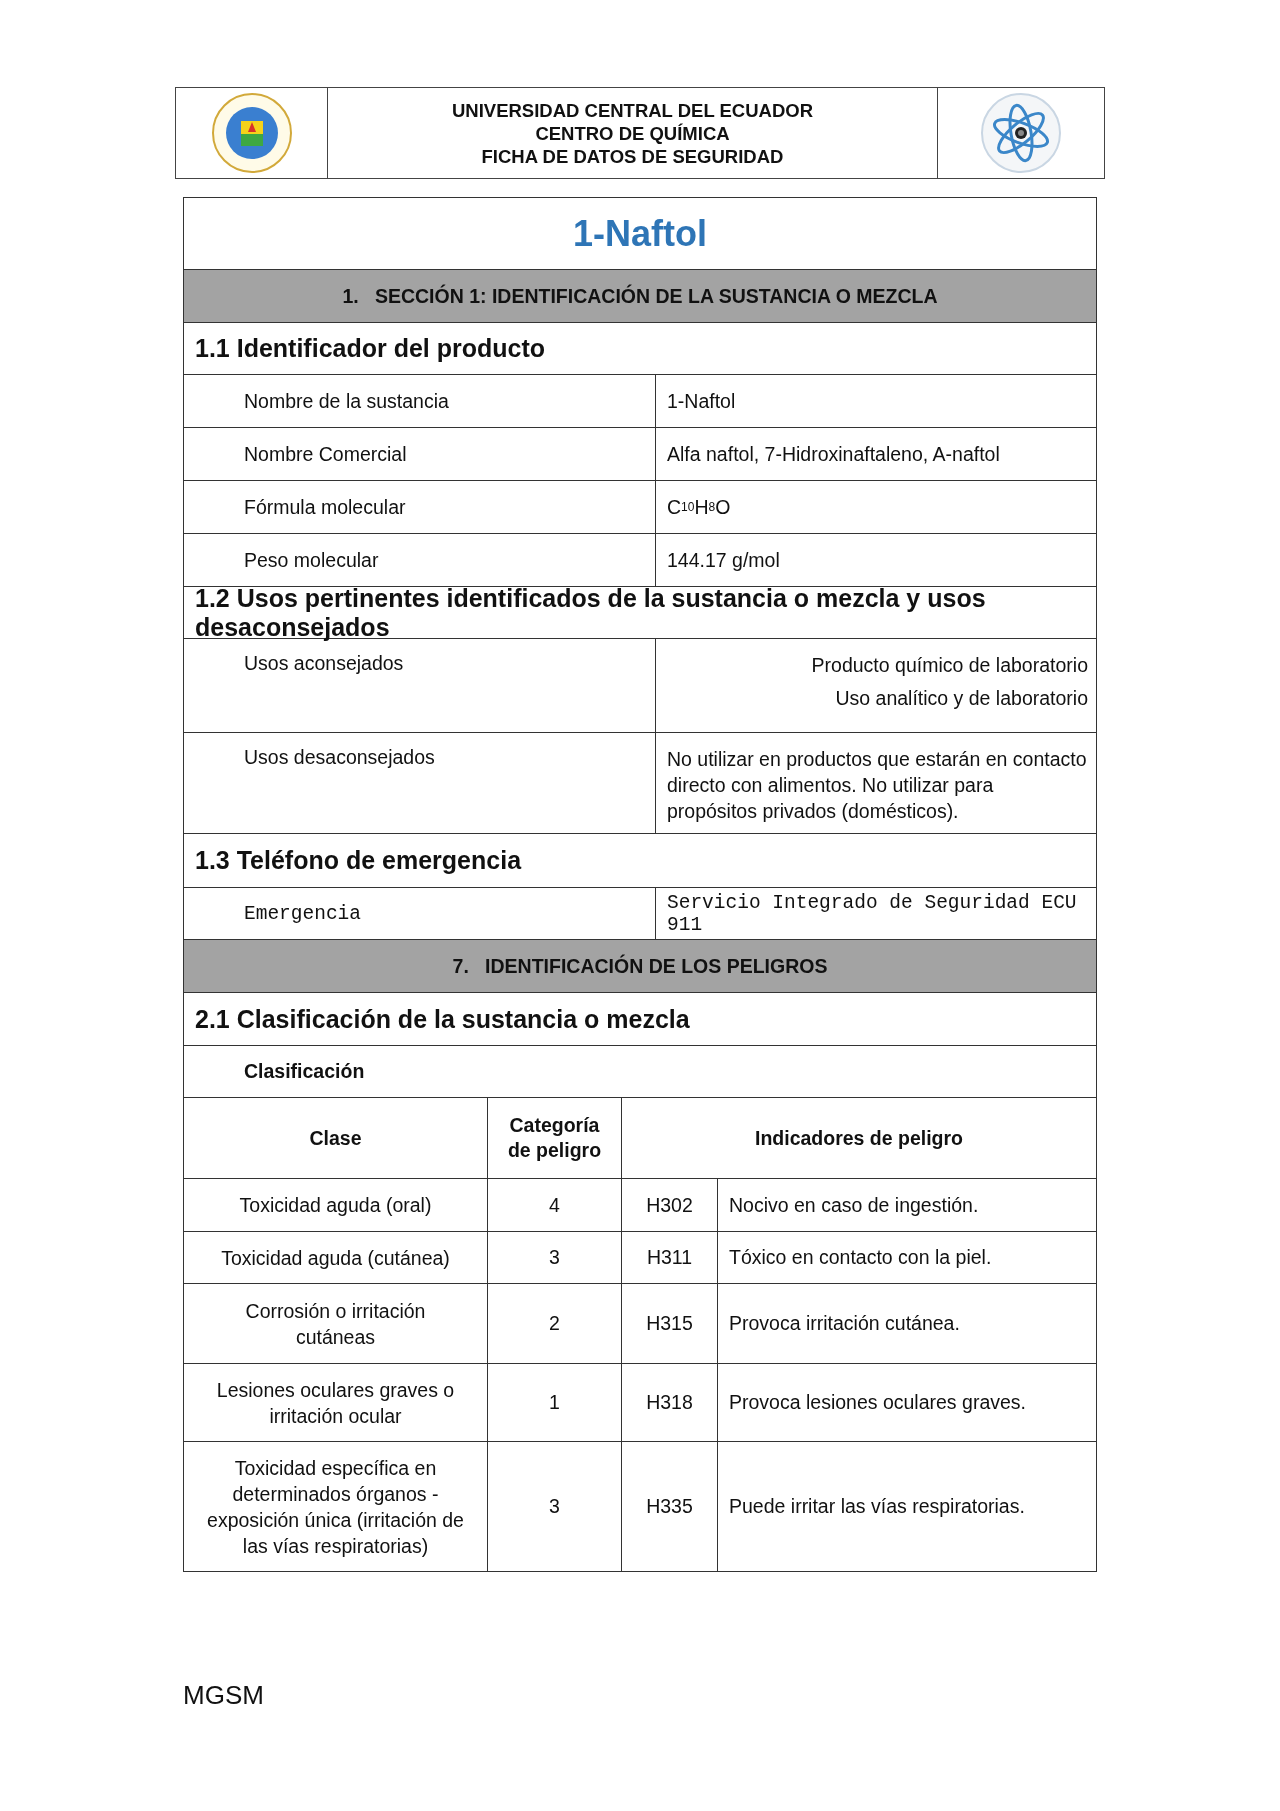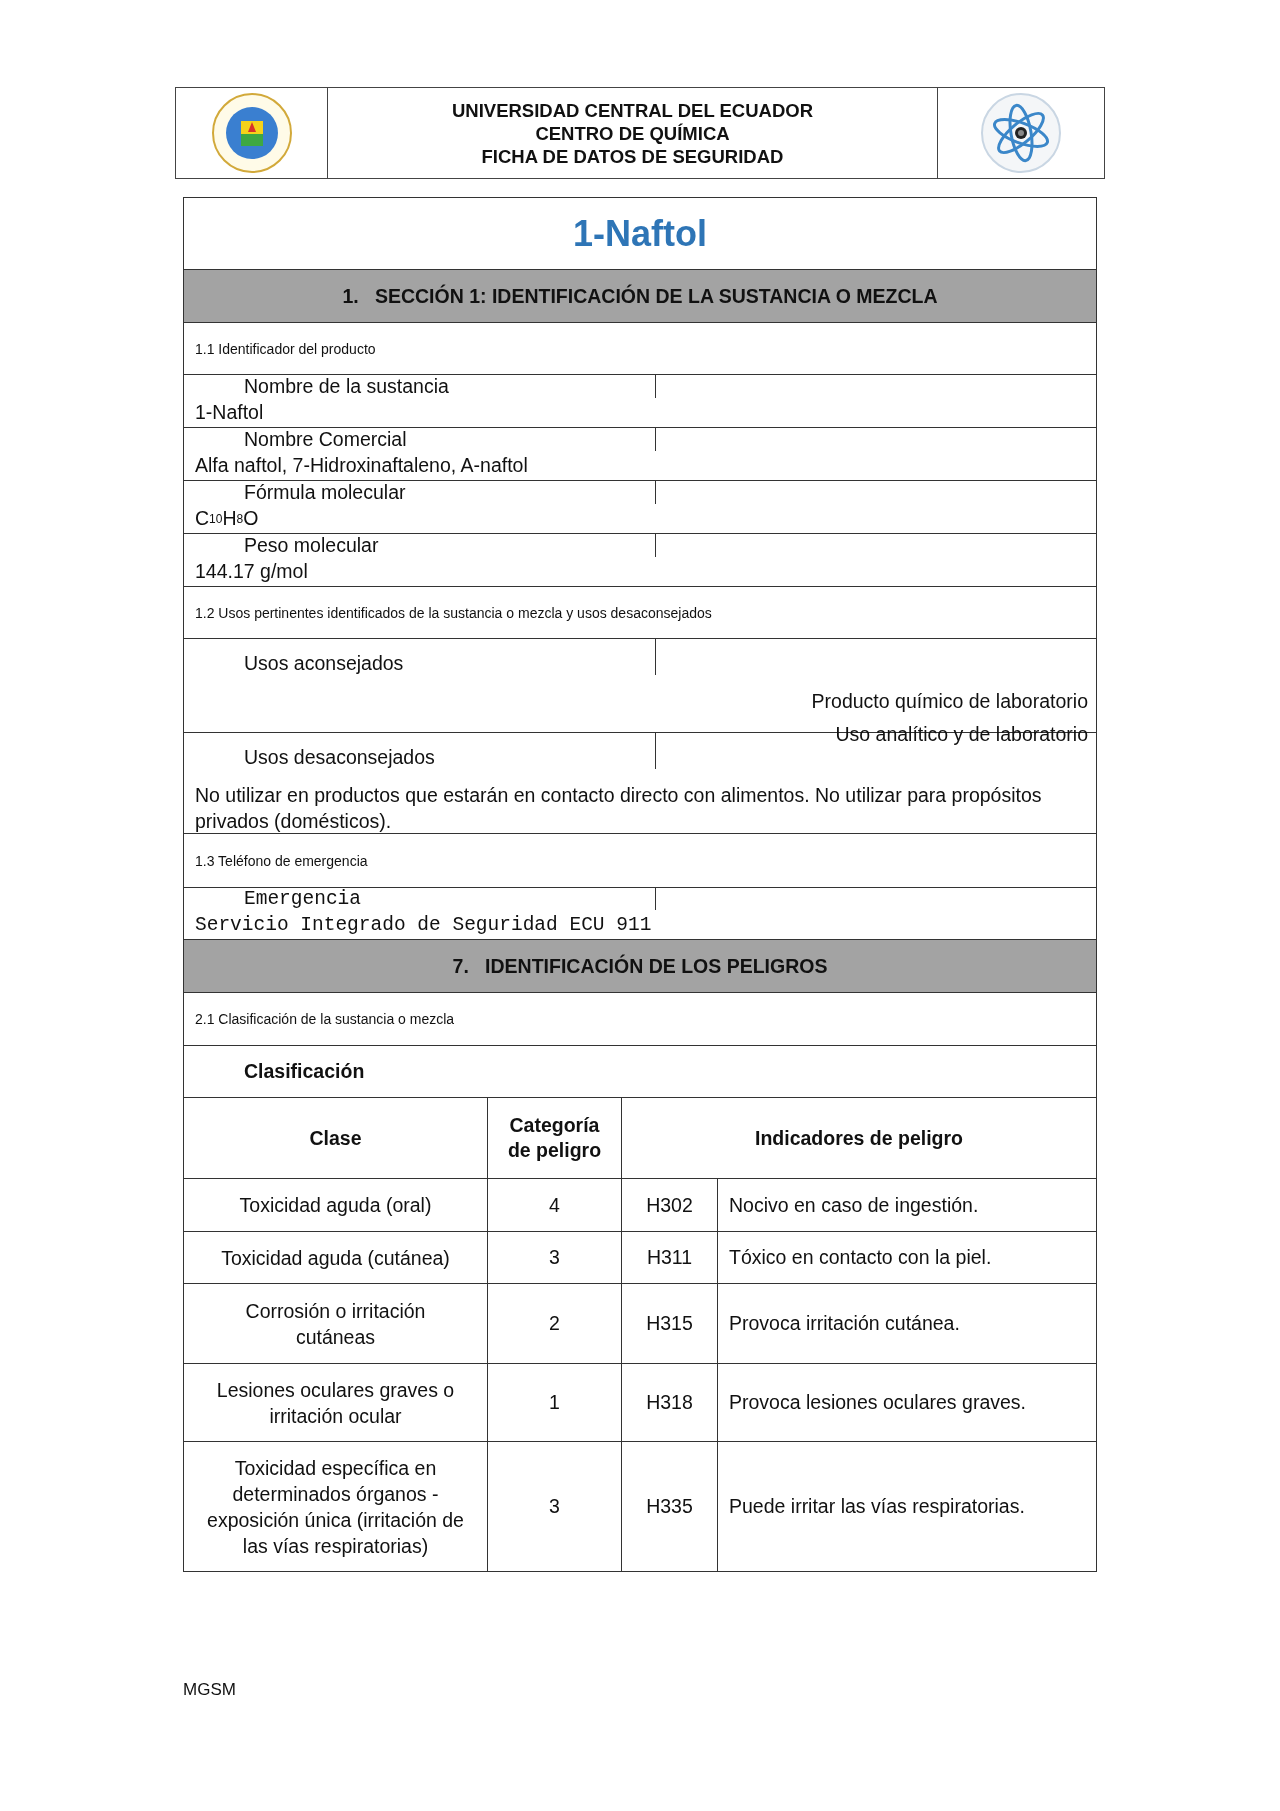--- a/index.html
+++ b/index.html
@@ -21,43 +21,43 @@
   .logo-chem { width: 80px; height: 80px; border-radius: 50%; background: #f4f6f8; border: 2px solid #c9d6e3; position: relative; box-sizing: border-box; overflow: hidden; }
   .logo-chem svg { position: absolute; left: 0; top: 0; }
 
   
   .sheet { position: absolute; left: 183px; top: 197px; width: 914px; border: 1.5px solid #333; box-sizing: border-box; }
   .row { display: flex; border-bottom: 1.5px solid #333; box-sizing: border-box; }
   .row:last-child { border-bottom: none; }
   .title-row { height: 72px; align-items: center; justify-content: center; }
   .title { color: #2e75b6; font-weight: bold; font-size: 36px; }
   .band { height: 53px; background: #a3a3a3; align-items: center; justify-content: center; font-weight: bold; font-size: 19.5px; }
-  .sub { height: 52px; align-items: center; padding-left: 11px; font-size: 14px; }
-  .kv { height: 53px; font-size: 19.5px; flex-direction: column; }
+  .sub { height: 52px; align-items: center; padding-left: 11px; font-size: 25px; font-weight: bold; }
+  .kv { height: 53px; font-size: 19.5px; }
   .kv .k { width: 472px; border-right: 1.5px solid #333; padding-left: 60px; box-sizing: border-box; display: flex; align-items: center; }
   .kv .v { flex: 1; padding-left: 11px; padding-right: 8px; display: flex; align-items: center; box-sizing: border-box; }
   .kv.top .k, .kv.top .v { align-items: flex-start; padding-top: 13px; }
   .kv .v.multi { flex-direction: column; align-items: flex-end; justify-content: flex-start; }
   .kv .v .line { line-height: 26px; }
   .kv .v .para { line-height: 26px; }
   .kv .v.tight { line-height: 22px; align-items: center; padding-top: 0; }
   sub { font-size: 12px; vertical-align: -3px; }
 
   .clasif { height: 52px; align-items: center; padding-left: 60px; font-weight: bold; font-size: 19.5px; }
 
   .hz { font-size: 19.5px; text-align: center; }
   .hz > div { box-sizing: border-box; display: flex; align-items: center; justify-content: center; }
   .hz .cls { width: 304px; border-right: 1.5px solid #333; line-height: 26px; padding: 0 8px; }
   .hz .cat { width: 134px; border-right: 1.5px solid #333; line-height: 25px; }
   .hz .code { width: 96px; border-right: 1.5px solid #333; }
   .hz .desc { flex: 1; justify-content: flex-start !important; padding-left: 11px; text-align: left; }
   .hz-head { height: 81px; font-weight: bold; }
   .hz-head .ind { flex: 1; }
 
-  .footer { position: absolute; left: 183px; top: 1680px; font-size: 17px; }
+  .footer { position: absolute; left: 183px; top: 1680px; font-size: 26px; }
 </style>
 </head>
 <body>
 
 <div class="hdr">
   <div class="cell c1">
     <div class="logo-uce">
       <div class="inner"></div>
       <div class="shield-top"></div>
       <div class="flame"></div>

